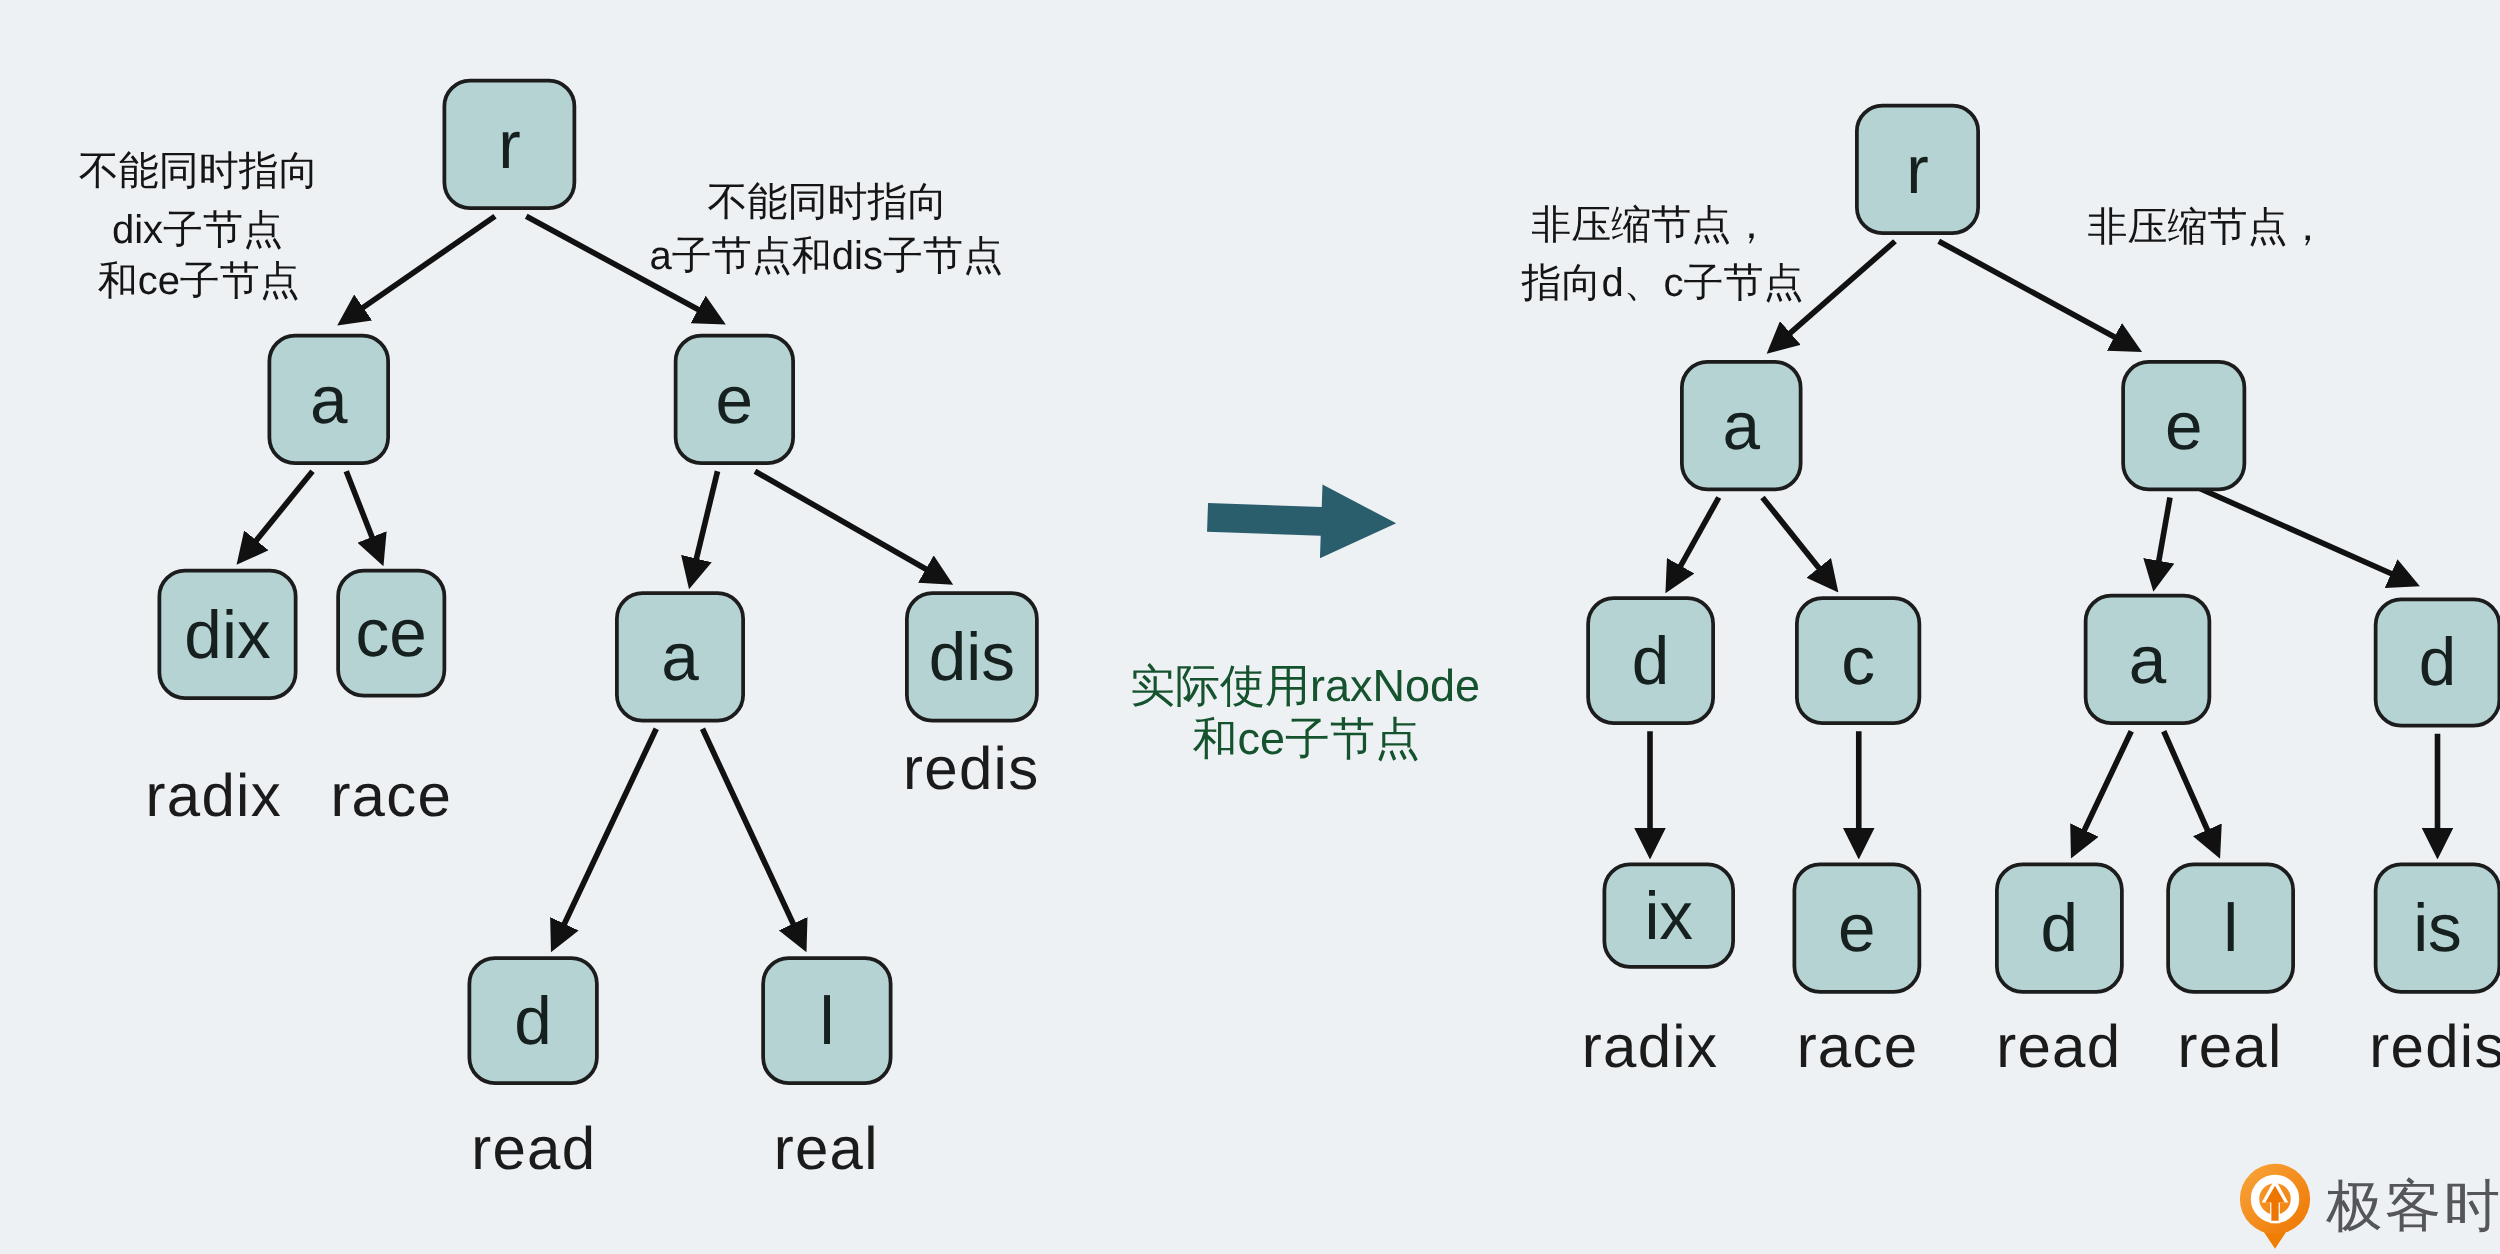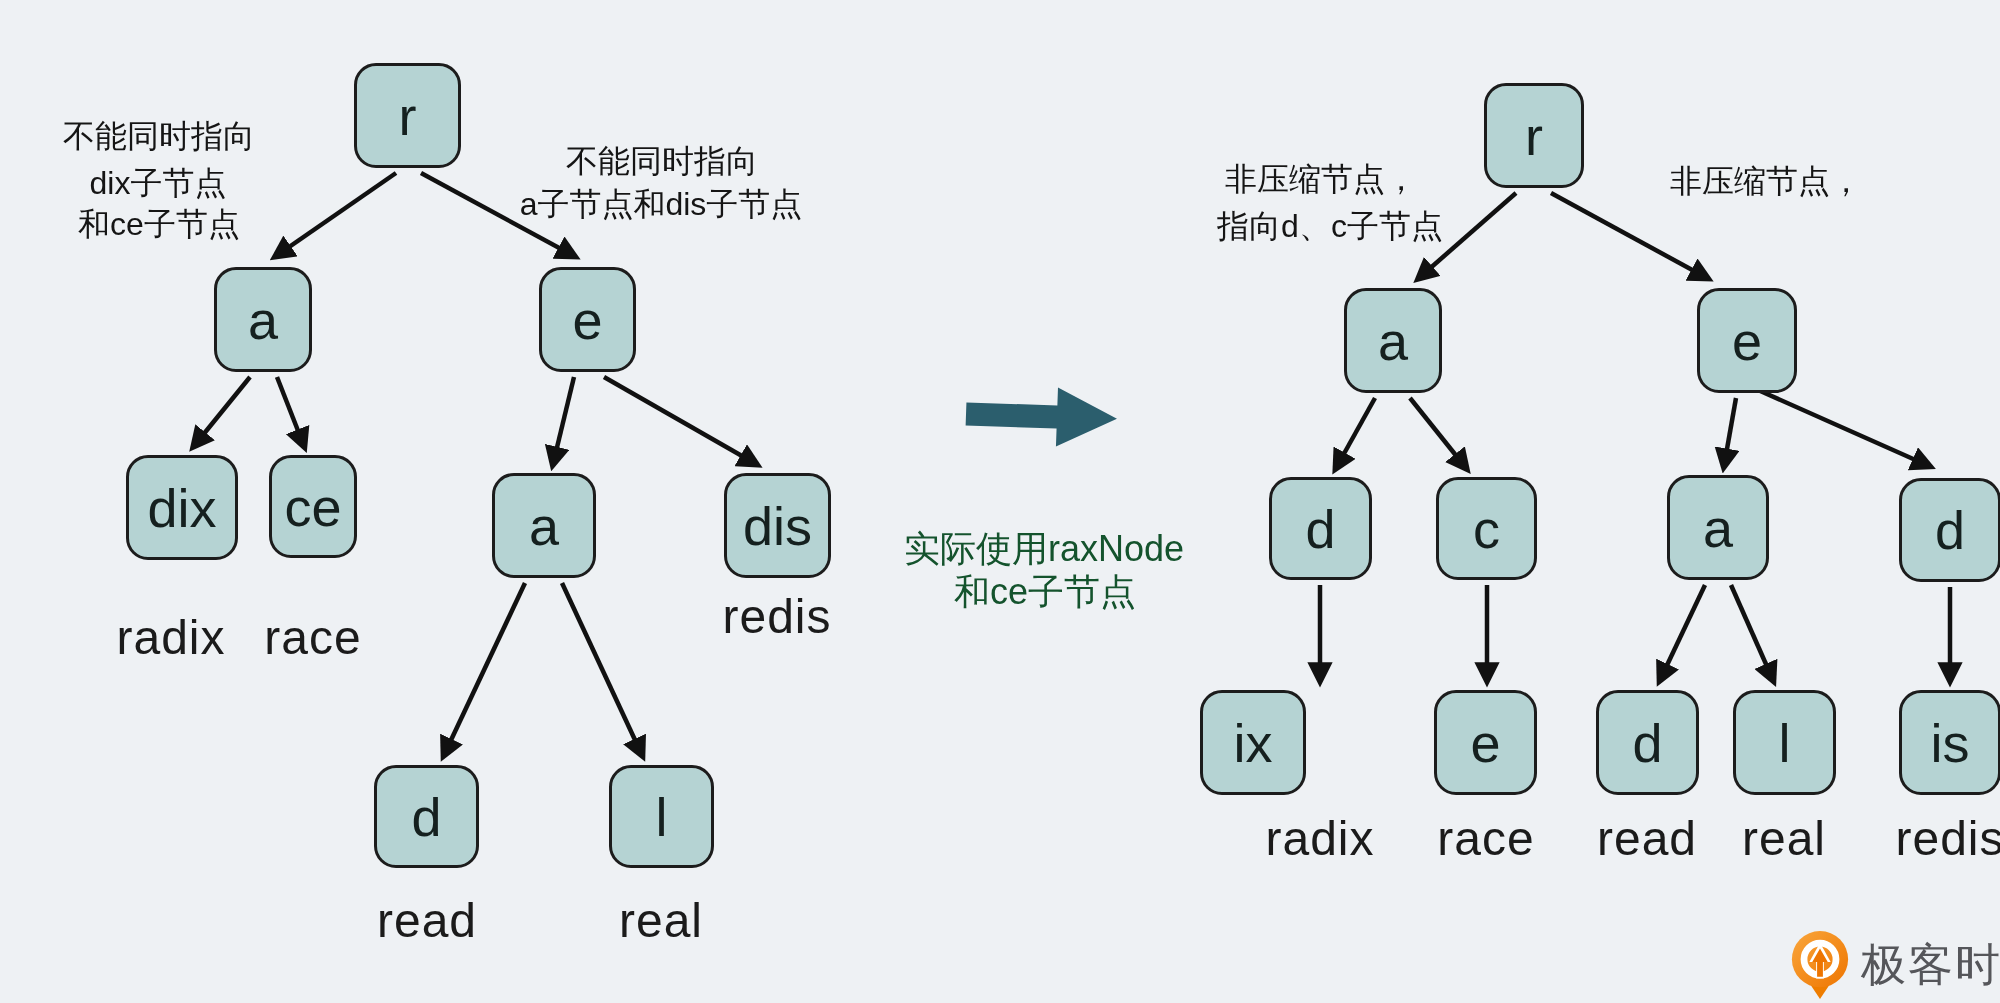--- a/index.html
+++ b/index.html
@@ -104,21 +104,21 @@
   <div class="anno" style="left:1286px;top:227px">指向d、c子节点</div>
   <div class="anno" style="left:1722px;top:182px">非压缩节点，</div>
 
   <div class="node" style="left:1440px;top:83px;width:100px;height:105px">r</div>
   <div class="node" style="left:1300px;top:288px;width:98px;height:105px">a</div>
   <div class="node" style="left:1653px;top:288px;width:100px;height:105px">e</div>
   <div class="node" style="left:1225px;top:477px;width:103px;height:103px">d</div>
   <div class="node" style="left:1392px;top:477px;width:101px;height:103px">c</div>
   <div class="node" style="left:1623px;top:475px;width:102px;height:105px">a</div>
   <div class="node" style="left:1855px;top:478px;width:102px;height:104px">d</div>
-  <div class="node" style="left:1156px;top:690px;width:106px;height:105px">ix</div>
+  <div class="node" style="left:1238px;top:690px;width:106px;height:85px">ix</div>
   <div class="node" style="left:1390px;top:690px;width:103px;height:105px">e</div>
   <div class="node" style="left:1552px;top:690px;width:103px;height:105px">d</div>
   <div class="node" style="left:1689px;top:690px;width:103px;height:105px">l</div>
   <div class="node" style="left:1855px;top:690px;width:102px;height:105px">is</div>
 
   <div class="word" style="left:1276px;top:838px">radix</div>
   <div class="word" style="left:1442px;top:838px">race</div>
   <div class="word" style="left:1603px;top:838px">read</div>
   <div class="word" style="left:1740px;top:838px">real</div>
   <div class="word" style="left:1906px;top:838px">redis</div>

